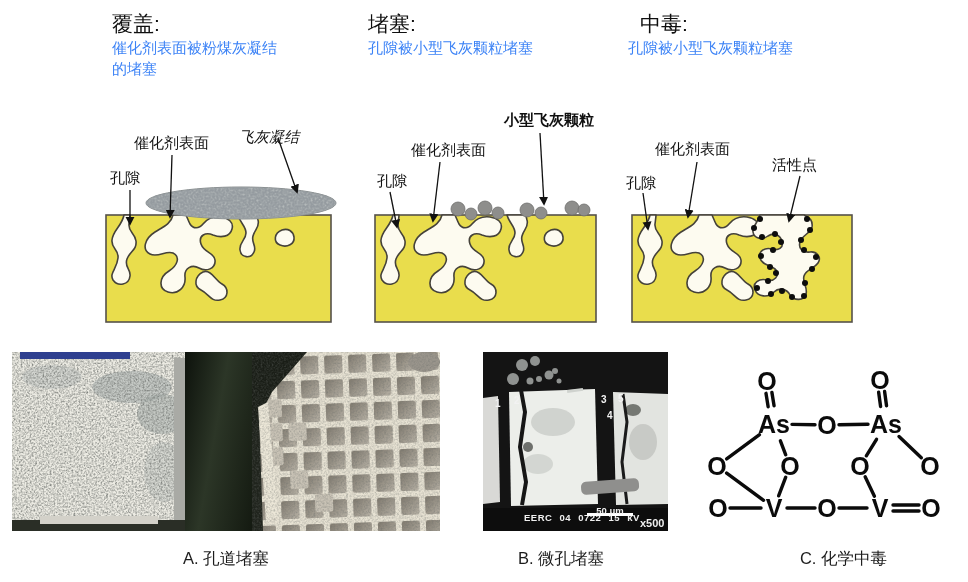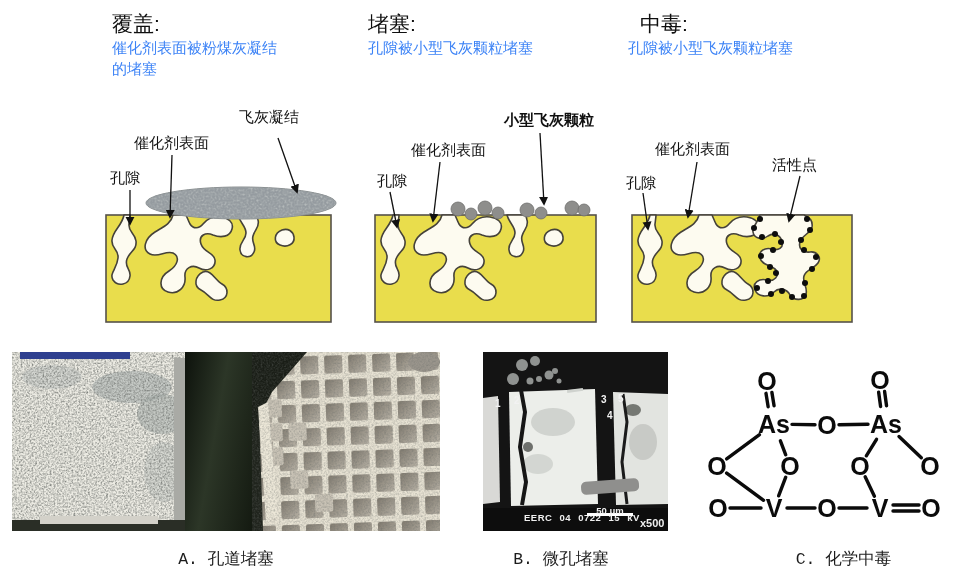--- a/index.html
+++ b/index.html
@@ -2,21 +2,21 @@
 <html><head>
 <meta charset="utf-8">
 <style>
   html,body{margin:0;padding:0;background:#ffffff;}
   body{width:968px;height:582px;position:relative;overflow:hidden;
        font-family:"Liberation Sans","DejaVu Sans",sans-serif;color:#111;}
   .abs{position:absolute;}
   .heading{font-size:21px;font-weight:normal;color:#0f0f0f;}
   .desc{font-size:15px;color:#3b82f6;line-height:1.38;white-space:pre-line;}
   .lbl{font-size:15px;color:#101010;white-space:nowrap;}
-  .caption{font-size:16.5px;color:#1c1c1c;text-align:center;font-family:Liberation Mono, monospace;}
+  .caption{font-size:16.5px;color:#1c1c1c;text-align:center;}
   .photoA{left:12px;top:352px;width:428px;height:179px;overflow:hidden;}
   .midgap{left:173px;top:0;width:67px;height:179px;
           background:linear-gradient(100deg,#0d120c 0%,#2c3627 45%,#141a11 100%);}
   .sem{left:483px;top:352px;width:185px;height:179px;background:#141414;overflow:hidden;}
   .sem-txt{position:absolute;color:#f2f2f2;font-weight:bold;font-size:10px;}
   .sem-footer{position:absolute;left:4px;top:160px;color:#f0f0f0;font-weight:bold;
               font-size:9.5px;letter-spacing:.5px;word-spacing:4px;margin-left:37px;}
   .sem-scalebar{position:absolute;left:104px;top:161px;width:46px;height:2.5px;background:#fff;}
   .sem-scaletxt{position:absolute;left:101px;top:153px;width:52px;text-align:center;
                 color:#f0f0f0;font-weight:bold;font-size:9.5px;}
@@ -54,21 +54,21 @@
 的堵塞</div>
 
 <div class="abs heading" style="left:368px;top:10px;">堵塞:</div>
 <div class="abs desc" style="left:368px;top:38px;width:230px;">孔隙被小型飞灰颗粒堵塞</div>
 
 <div class="abs heading" style="left:628px;top:10px;margin-left:12px;">中毒:</div>
 <div class="abs desc" style="left:628px;top:38px;width:240px;">孔隙被小型飞灰颗粒堵塞</div>
 
 <div class="abs lbl" style="left:110px;top:169px;">孔隙</div>
 <div class="abs lbl" style="left:134px;top:134px;">催化剂表面</div>
-<div class="abs lbl" style="left:239px;top:108px;">飞灰凝结</div>
+<div class="abs lbl" style="left:239px;top:128px;font-style:italic;">飞灰凝结</div>
 
 <svg class="abs" style="left:85px;top:120px;" width="258" height="215" viewBox="0 0 258 215">
   <g>
     <rect x="21" y="95" width="225" height="107" fill="#e9dd4c" stroke="#55524a" stroke-width="1.6"></rect>
     <g fill="#fdfbf0" stroke="#45423a" stroke-width="1.6" stroke-linejoin="round">
       <path d="M39,95 C37,106 28,110 27,120 C26,129 34,129 33,138 C32,149 24,153 28,160 C33,167 44,165 45,156 C46,149 39,147 42,139 C45,131 52,130 51,121 C50,113 43,112 44,104 C44.5,100 45,97 45,95 Z"></path>
       <path d="M88,95 C86,104 78,107 70,112 C59,119 57,130 65,134 C73,138 81,130 88,133 C96,137 92,146 84,151 C74,157 73,169 83,172 C93,175 101,167 100,157 C99,148 107,144 114,148 C121,152 131,149 130,140 C129,132 119,133 116,124 C113,115 121,112 128,115 C136,118 145,117 147,109 C149,102 143,98 136,97 C128,96 122,99 118,104 C114,109 108,109 105,104 C103,100 102,97 101,95 Z"></path>
       <path d="M118,152 C110,156 108,166 116,170 C124,174 126,182 135,180 C144,178 144,168 137,164 C130,160 126,149 118,152 Z"></path>
       <path d="M153,95 C155,103 161,106 161,113 C161,120 154,122 155,130 C156,138 166,139 169,132 C172,126 166,123 168,116 C170,109 175,107 173,100 C172.5,98 172,96.5 172,95 Z"></path>
       <path d="M197,110 C189,113 188,122 195,125 C202,128 210,124 209,117 C208,111 203,108 197,110 Z"></path>

